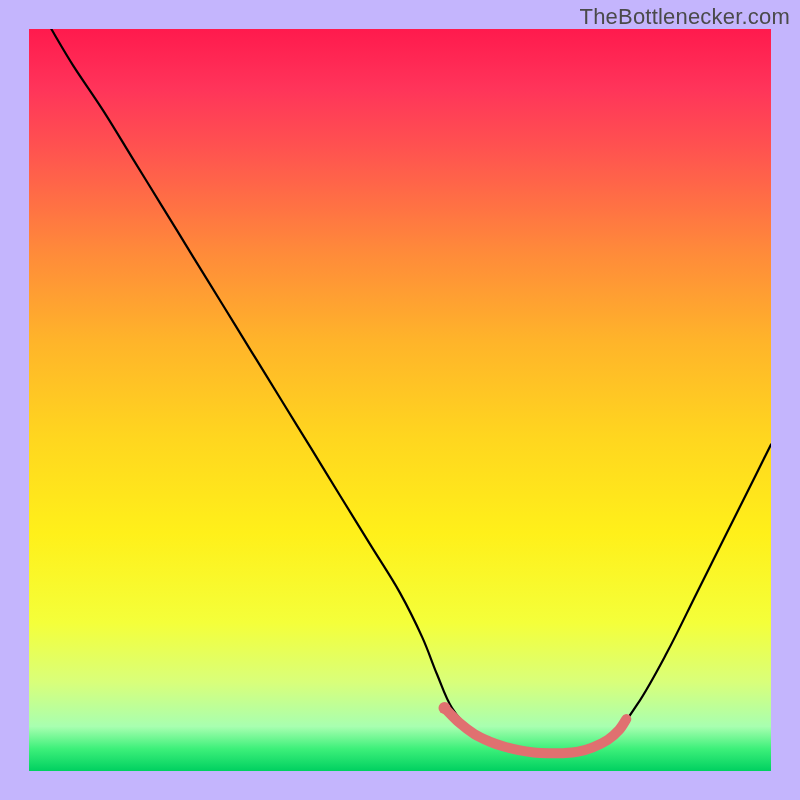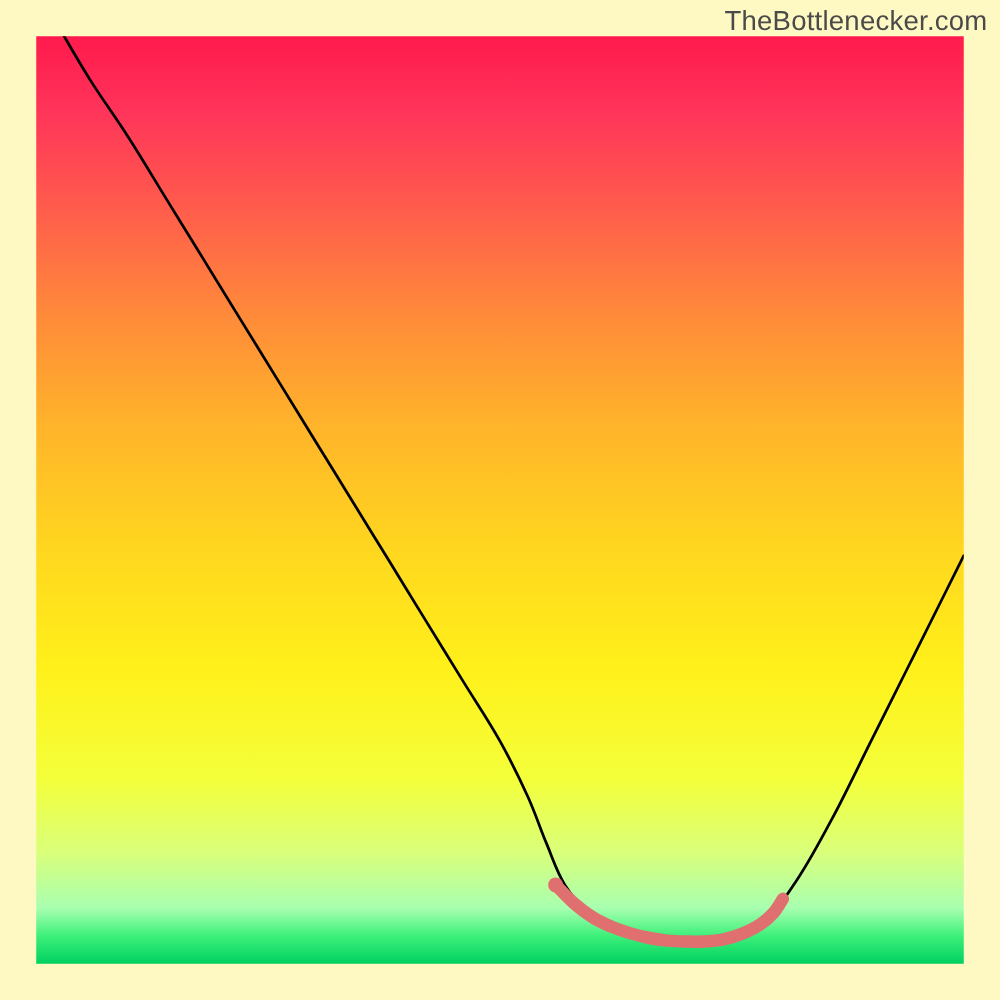--- a/index.html
+++ b/index.html
@@ -8,21 +8,21 @@
     width: 800px;
     height: 800px;
     background: #000;
     font-family: Arial, Helvetica, sans-serif;
     overflow: hidden;
   }
   .frame {
     position: relative;
     width: 800px;
     height: 800px;
-    background: #fef9c3;
+    background: #c4b5fd;
   }
   .plot-area {
     position: absolute;
     left: 29px;
     top: 29px;
     width: 742px;
     height: 742px;
     background: linear-gradient(to bottom,
       #ff1a4d 0%,
       #ff345a 8%,

